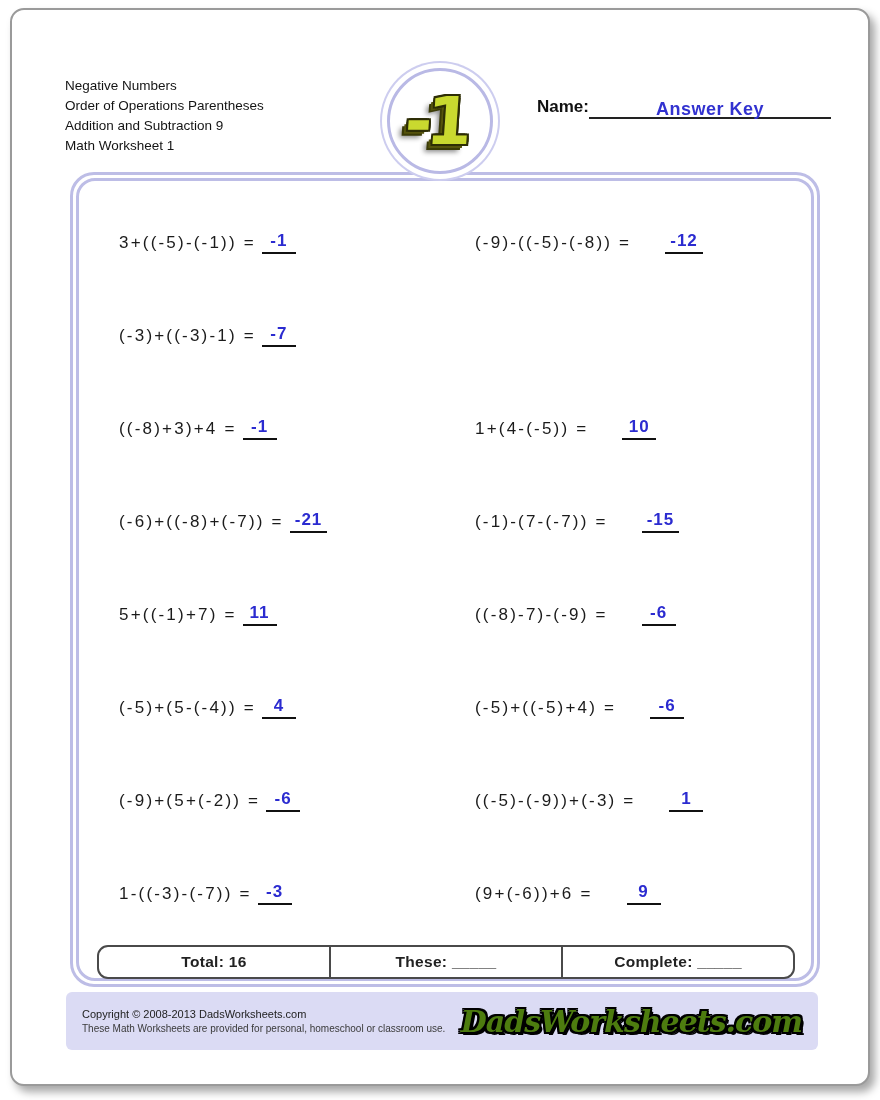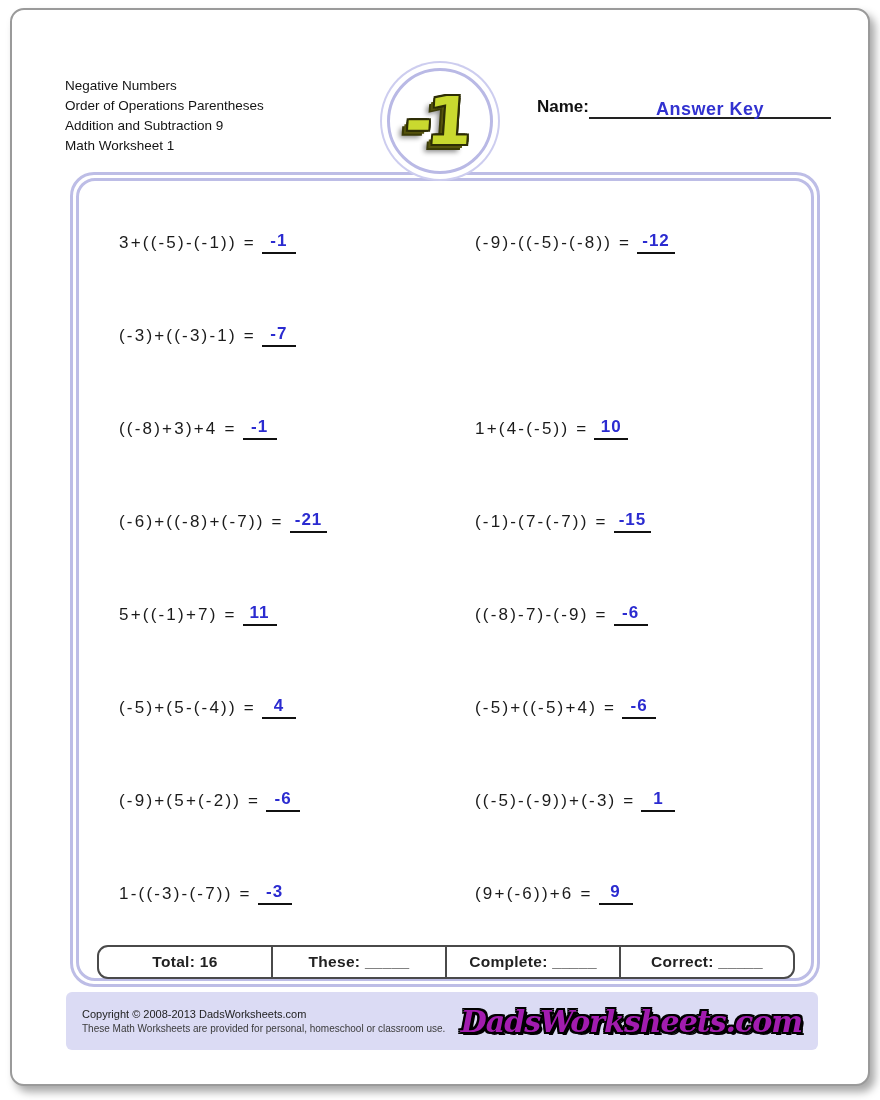--- a/index.html
+++ b/index.html
@@ -51,21 +51,21 @@
   .frame-inner {
     position: absolute; left: 3px; top: 3px; right: 3px; bottom: 3px;
     border: 3px solid #bdbde6; border-radius: 19px;
   }
 
   
   .problems { position: absolute; left: 0; top: 0; width: 100%; padding-top: 56px; }
   .prob-row { display: flex; height: 93px; align-items: flex-start; }
   .cell { display: flex; align-items: center; white-space: nowrap; }
   .cell.left { margin-left: 46px; width: 356px; }
-  .cell.right { flex: 1; }
+  .cell.right { flex: 1; gap: 28px; }
   .expr { font-size: 17px; letter-spacing: 2.2px; color: #1b1b1b; }
   .ans {
     display: inline-block; min-width: 34px; text-align: center;
     margin-left: 6px; padding: 0 5px 1px;
     font-size: 17px; font-weight: bold; letter-spacing: 1px; color: #2b2bd0;
     border-bottom: 2.5px solid #111;
   }
 
   
   .stats-bar {
@@ -83,21 +83,21 @@
   .footer-strip {
     position: absolute; left: 54px; top: 982px; width: 752px; height: 58px;
     background: #dbdbf4; border-radius: 6px;
     display: flex; align-items: center; justify-content: space-between;
     padding: 0 12px 0 16px;
   }
   .copyright .line1 { font-size: 11px; color: #222; margin-bottom: 3px; }
   .copyright .line2 { font-size: 10px; color: #3a3a3a; }
   .logo {
     font-family: "DejaVu Serif", serif; font-style: italic; font-weight: bold;
-    font-size: 30px; letter-spacing: -1px; color: #a21caf;
+    font-size: 30px; letter-spacing: -1px; color: #4d7c0f;
     text-shadow:
       -2px -2px 0 #000, 2px -2px 0 #000, -2px 2px 0 #000, 2px 2px 0 #000,
       -2px 0 0 #000, 2px 0 0 #000, 0 -2px 0 #000, 0 2px 0 #000,
       3px 3px 0 #000;
     padding-right: 4px;
   }
 </style>
 </head>
 <body>
 
@@ -207,21 +207,20 @@
           <span class="ans">9</span>
         </div>
       </div>
 
     </div>
 
     <div class="stats-bar">
       <div class="stat-cell">Total: 16</div>
       <div class="stat-cell">These: _____</div>
       <div class="stat-cell">Complete: _____</div>
-      <div class="stat-cell">Correct: _____</div>
     </div>
   </div>
 
   <div class="footer-strip">
     <div class="copyright">
       <div class="line1">Copyright © 2008-2013 DadsWorksheets.com</div>
       <div class="line2">These Math Worksheets are provided for personal, homeschool or classroom use.</div>
     </div>
     <div class="logo">DadsWorksheets.com</div>
   </div>

